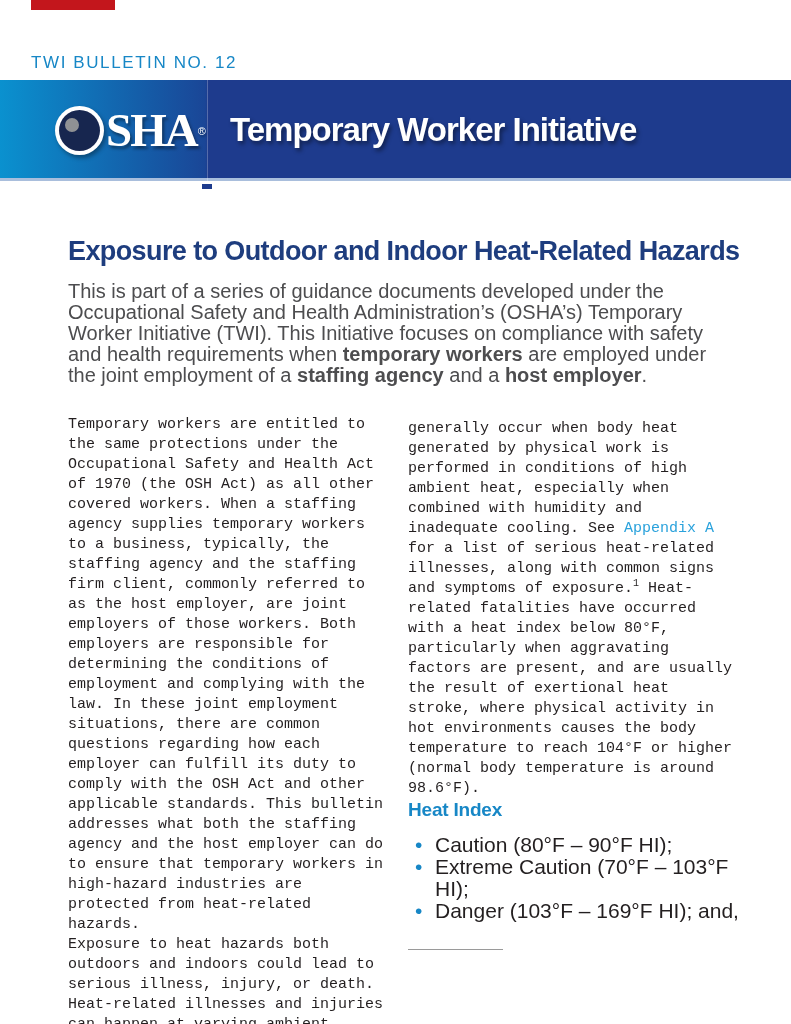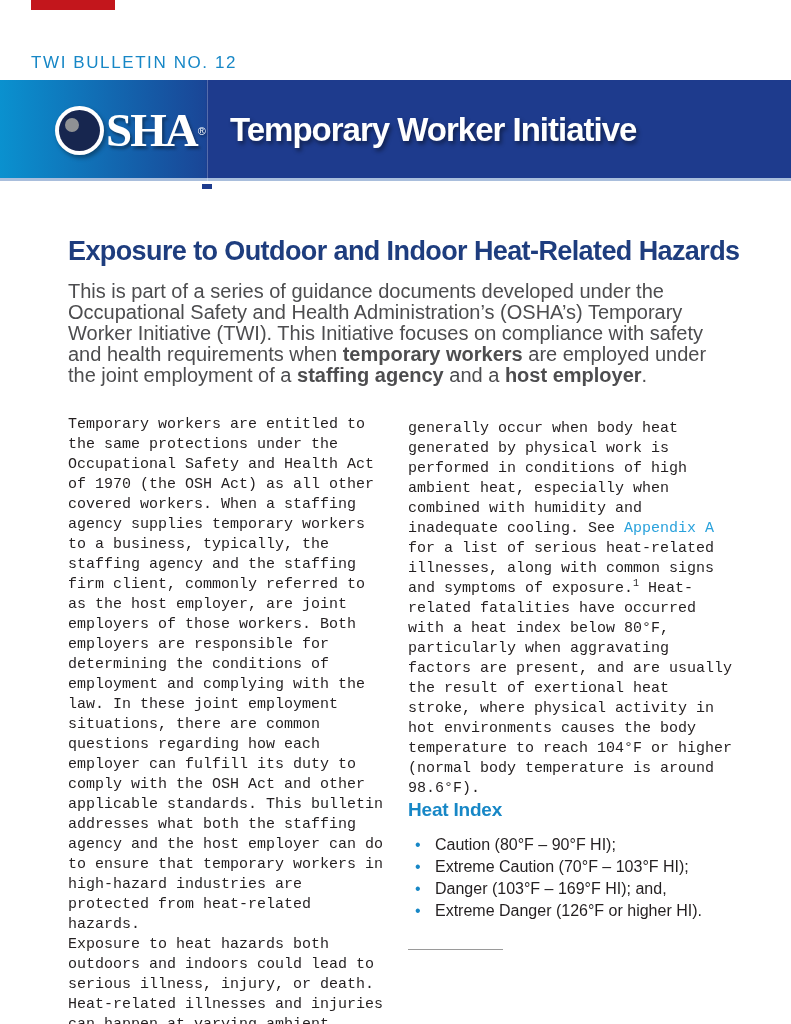--- a/index.html
+++ b/index.html
@@ -57,21 +57,21 @@
   .col-right h3{}
 
   .body-p{color:var(--body-text);font-size:15px;line-height:20px;font-family:Liberation Mono, monospace;}
   .col-right .body-p.first{margin-top:4px;}
 
   a.doc-link{color:var(--link-blue);text-decoration:none;cursor:pointer;}
   sup.fn-ref{font-size:10px;line-height:0;}
 
   ul.hi-list{list-style:none;margin:13px 0 13px 0;}
   ul.hi-list li{position:relative;padding-left:27px;color:var(--body-text);
-    font-size:16px;line-height:22px;}
+    font-size:21px;line-height:22px;}
   ul.hi-list li::before{content:"•";position:absolute;left:7px;color:var(--heading-blue);}
 
   .footnote{margin-top:27px;}
   .footnote hr{border:none;border-top:1px solid #9a9a9a;width:95px;margin:0 0 8px 0;}
 </style>
 </head>
 <body>
 
 <div class="page">
 
@@ -110,21 +110,20 @@
 
       <section class="col-right">
         <p class="body-p first"><span>generally occur when body heat generated by physical work is performed in conditions of high ambient heat, especially when combined with humidity and inadequate cooling. See </span><a class="doc-link">Appendix A</a><span> for a list of serious heat-related illnesses, along with common signs and symptoms of exposure.</span><sup class="fn-ref">1</sup><span> Heat-related fatalities have occurred with a heat index below 80°F, particularly when aggravating factors are present, and are usually the result of exertional heat stroke, where physical activity in hot environments causes the body temperature to reach 104°F or higher (normal body temperature is around 98.6°F).</span></p>
 
         <h3>Heat Index</h3>
 
         <ul class="hi-list">
           <li>Caution (80°F – 90°F HI);</li>
           <li>Extreme Caution (70°F – 103°F HI);</li>
           <li>Danger (103°F – 169°F HI); and,</li>
-          <li>Extreme Danger (126°F or higher HI).</li>
         </ul>
 
 
         <div class="footnote">
           <hr>
 
         </div>
       </section>
 
     </div>

